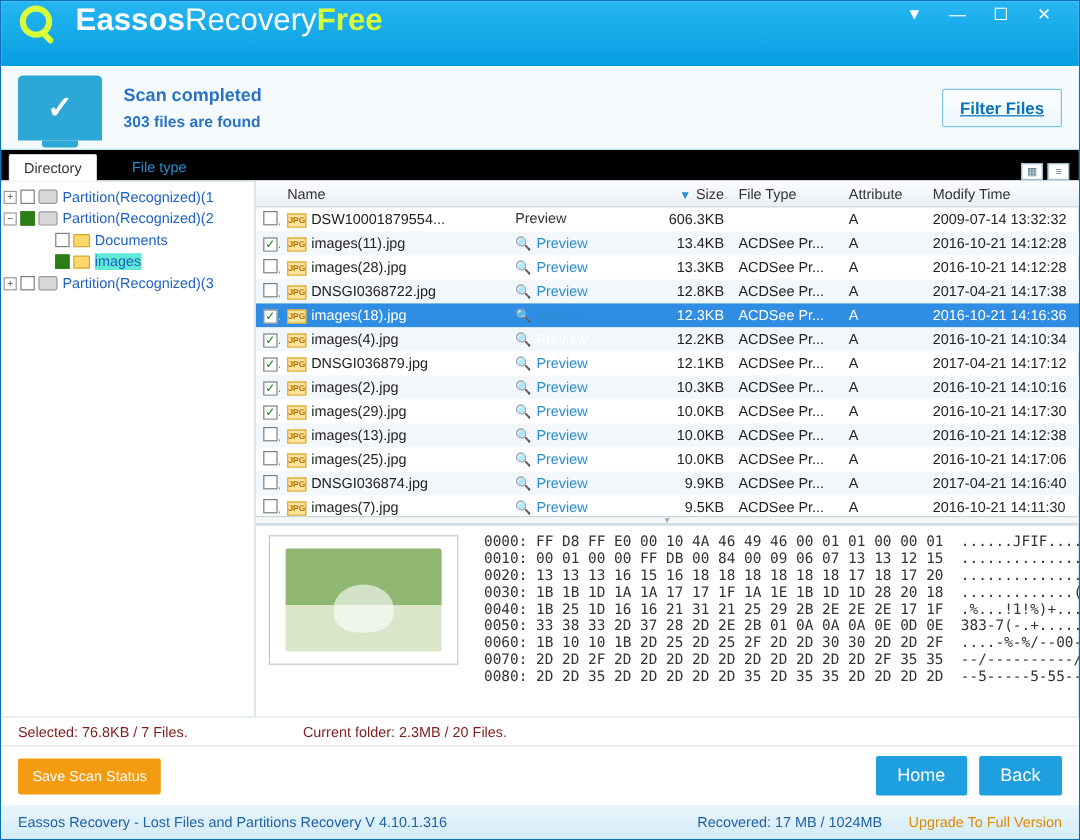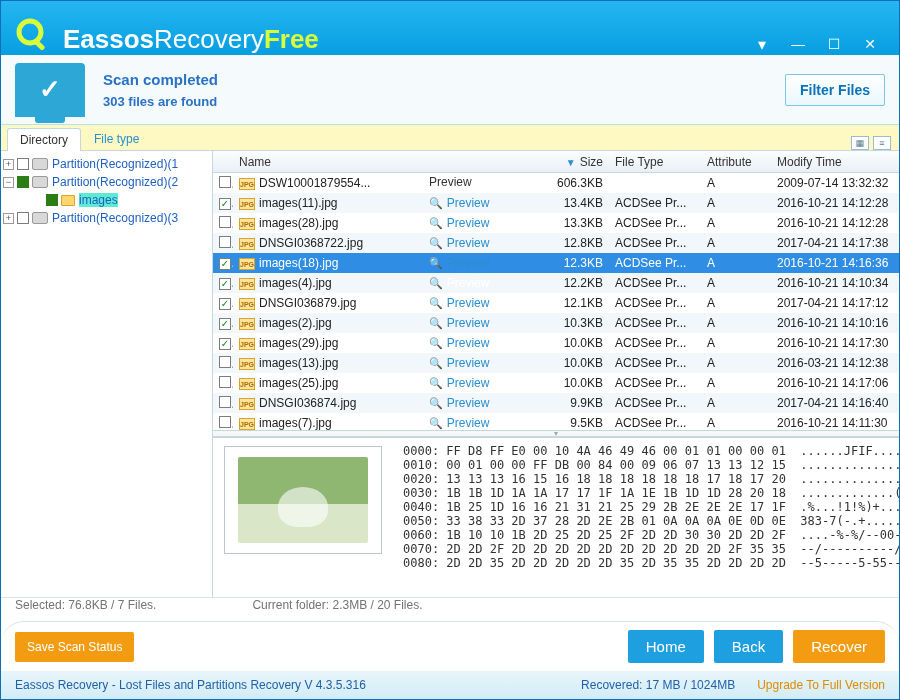--- a/index.html
+++ b/index.html
@@ -1,45 +1,45 @@
 <!DOCTYPE html>
 <html><head>
 <meta charset="utf-8">
 <style>
   * { box-sizing: border-box; font-family: "Segoe UI", Tahoma, Arial, sans-serif; }
   body { margin:0; padding:0; width:900px; height:700px; overflow:hidden; background:#fff;}
   .window { width:900px; height:700px; display:flex; flex-direction:column; border:1px solid #0a6fb6;}
   
   .titlebar {
     height:54px; background:linear-gradient(#26b6f2,#079ee0);
-    display:flex; align-items:flex-end; padding:0 12px; color:#fff;
+    display:flex; align-items:flex-start; padding:0 12px; color:#fff;
   }
   .logo { width:40px; height:40px; margin-right:10px; display:flex; align-items:center; justify-content:center;}
   .brand { font-size:26px; font-weight:400; }
   .brand b { font-weight:700; color:#fff;}
   .brand .free { color:#d8ff3a; font-weight:700;}
   .tb-spacer { flex:1; }
   .tb-btn { width:34px; height:22px; display:flex; align-items:center; justify-content:center; cursor:pointer; color:#fff; font-size:14px; margin-left:2px;}
   
   .scanbar { height:70px; background:#f5fbfd; border-bottom:1px solid #b9e0ef; display:flex; align-items:center; padding:0 14px;}
   .monitor {
     width:70px; height:54px; background:#2ca7d6; border-radius:4px 4px 0 0; position:relative;
     display:flex; align-items:center; justify-content:center; margin-right:18px;
   }
   .monitor::after{content:"";position:absolute;bottom:-6px;left:20px;width:30px;height:6px;background:#2ca7d6;border-radius:0 0 3px 3px;}
   .monitor span{color:#fff;font-size:26px;font-weight:700;}
   .scan-text .t1{color:#2a72c6;font-weight:700;font-size:15px;}
   .scan-text .t2{color:#2a72c6;font-size:13px;font-weight:700; margin-top:6px;}
   .scan-right{margin-left:auto;}
   .filter-btn{
     background:linear-gradient(#fff,#eaf7fd); border:1px solid #79c6e8; color:#0972b8;
-    font-weight:700; font-size:14px; padding:7px 14px; cursor:pointer; border-radius:2px;
+    font-weight:700; font-size:14px; padding:7px 14px; cursor:pointer; border-radius:2px;text-decoration:underline;
   }
   
-  .tabbar{height:26px;background:#fef9c3;border-bottom:1px solid #c6d7dd;display:flex;align-items:flex-end;padding-left:6px;}
+  .tabbar{height:26px;background:#000000;border-bottom:1px solid #c6d7dd;display:flex;align-items:flex-end;padding-left:6px;gap:16px;}
   .tab{padding:4px 12px;font-size:12px;color:#555;border:1px solid transparent;border-bottom:none;cursor:pointer;}
   .tab.active{background:#fff;border-color:#c6d7dd;color:#333;border-top-left-radius:3px;border-top-right-radius:3px; position:relative; top:1px;}
   .tab.inactive{color:#2a8fd0;}
   .view-toggle{margin-left:auto;display:flex;gap:4px;padding-right:8px;align-items:center;}
   .vt{width:18px;height:14px;border:1px solid #9fbccd;background:#fff;cursor:pointer;display:flex;align-items:center;justify-content:center;font-size:9px;color:#5a7a8c;}
   
   .split{flex:1; display:flex; overflow:hidden;}
   .tree{width:212px; border-right:1px solid #c6d7dd; background:#fff; overflow:auto; font-size:12px; padding:4px 2px;}
   .tnode{display:flex;align-items:center;height:18px;white-space:nowrap;}
   .exp{width:11px;height:11px;border:1px solid #9a9a9a;display:inline-flex;align-items:center;justify-content:center;font-size:9px;line-height:1;margin-right:3px;color:#555;cursor:pointer;}
@@ -73,24 +73,24 @@
   .sort-ic{color:#2a8fd0;font-size:10px;margin-right:4px;}
   
   .preview{height:160px;display:flex;border-top:1px solid #c6d7dd;}
   .thumbwrap{width:180px;padding:8px;display:flex;align-items:flex-start;justify-content:center;}
   .thumb{width:158px;height:108px;border:1px solid #bfc7cd;background:#fff;display:flex;align-items:center;justify-content:center;}
   .photo{width:130px;height:86px;background:linear-gradient(#8fb771 0 55%, #d9e7c8 55% 100%);border-radius:2px;position:relative;}
   .photo::after{content:"";position:absolute;left:40px;top:30px;width:50px;height:40px;background:rgba(255,255,255,.6);border-radius:50% 50% 40% 40%;}
   .hexwrap{flex:1;overflow:auto;padding:6px 10px;font-family:Consolas,Menlo,monospace;font-size:12px;color:#333;white-space:pre;}
   .grip{height:6px;background:#f5f7f8;display:flex;justify-content:center;align-items:center;color:#9ab;font-size:8px;border-bottom:1px solid #c6d7dd;}
   
-  .status{height:24px;background:#fff;border-top:1px solid #dbe3e8;display:flex;align-items:flex-start;font-size:12px;color:#737373;padding:0 14px;}
+  .status{height:24px;background:#fff;border-top:1px solid #dbe3e8;display:flex;align-items:center;font-size:12px;color:#7f1d1d;padding:0 14px;}
   .status .cur{margin-left:96px;}
   
-  .btnrow{height:50px;background:#fff;display:flex;align-items:center;padding:0 14px;border-top:1px solid #dbe3e8;border-radius:23px;}
+  .btnrow{height:50px;background:#fff;display:flex;align-items:center;padding:0 14px;border-top:1px solid #dbe3e8;}
   .savebtn{background:#f39c12;color:#fff;border:none;font-size:12px;padding:8px 12px;cursor:pointer;border-radius:2px;}
   .mainbtn{color:#fff;border:none;font-size:15px;padding:8px 18px;cursor:pointer;border-radius:2px;margin-left:10px;text-align:right;}
   .b-blue{background:#1e9fe0;}
   .b-orange{background:#f39c12;}
   
   .bbar{height:28px;background:linear-gradient(#e8f5fb,#d3ecf7);display:flex;align-items:center;font-size:12px;color:#1f61a8;padding:0 14px;}
   .bbar .rec{margin-left:auto;margin-right:22px;}
   .upgrade{color:#e08a00;cursor:pointer;}
 </style>
 </head>
@@ -144,20 +144,26 @@
         <span class="exp">+</span>
         <span class="tcb"></span>
         <span class="drive-ic"></span>
         <span class="tlabel">Partition(Recognized)(1</span>
       </div>
       <div class="tnode">
         <span class="exp">−</span>
         <span class="tcb filled"></span>
         <span class="drive-ic"></span>
         <span class="tlabel">Partition(Recognized)(2</span>
+      </div>
+      <div class="tnode" style="padding-left:30px;">
+        <span class="noexp"></span>
+        <span class="tcb"></span>
+        <span class="folder-ic"></span>
+        <span class="tlabel">Documents</span>
       </div>
       <div class="tnode" style="padding-left:30px;">
         <span class="noexp"></span>
         <span class="tcb filled"></span>
         <span class="folder-ic"></span>
         <span class="tlabel sel">images</span>
       </div>
       <div class="tnode">
         <span class="exp">+</span>
         <span class="tcb"></span>
@@ -259,21 +265,21 @@
               <div class="c-attr">A</div>
               <div class="c-time">2016-10-21 14:17:30</div>
             </div>
             <div class="row alt">
               <div class="c-chk"><span class="cb"></span></div>
               <div class="c-name"><span class="fico">JPG</span><span>images(13).jpg</span></div>
               <div class="c-prev"><span class="mag">🔍</span><span class="prev-link">Preview</span></div>
               <div class="c-size">10.0KB</div>
               <div class="c-type">ACDSee Pr...</div>
               <div class="c-attr">A</div>
-              <div class="c-time">2016-03-21 14:12:38</div>
+              <div class="c-time">2016-10-21 14:12:38</div>
             </div>
             <div class="row">
               <div class="c-chk"><span class="cb"></span></div>
               <div class="c-name"><span class="fico">JPG</span><span>images(25).jpg</span></div>
               <div class="c-prev"><span class="mag">🔍</span><span class="prev-link">Preview</span></div>
               <div class="c-size">10.0KB</div>
               <div class="c-type">ACDSee Pr...</div>
               <div class="c-attr">A</div>
               <div class="c-time">2016-10-21 14:17:06</div>
             </div>
@@ -320,21 +326,20 @@
   <div class="status">
     <span>Selected: 76.8KB / 7 Files.</span>
     <span class="cur">Current folder: 2.3MB / 20 Files.</span>
   </div>
 
   <div class="btnrow">
     <button class="savebtn">Save Scan Status</button>
     <div style="flex:1"></div>
     <button class="mainbtn b-blue">Home</button>
     <button class="mainbtn b-blue">Back</button>
-    <button class="mainbtn b-orange">Recover</button>
   </div>
 
   <div class="bbar">
-    <span>Eassos Recovery - Lost Files and Partitions Recovery  V 4.3.5.316</span>
+    <span>Eassos Recovery - Lost Files and Partitions Recovery  V 4.10.1.316</span>
     <span class="rec">Recovered: 17 MB / 1024MB</span>
     <span class="upgrade">Upgrade To Full Version</span>
   </div>
 </div>
 
 </body></html>

